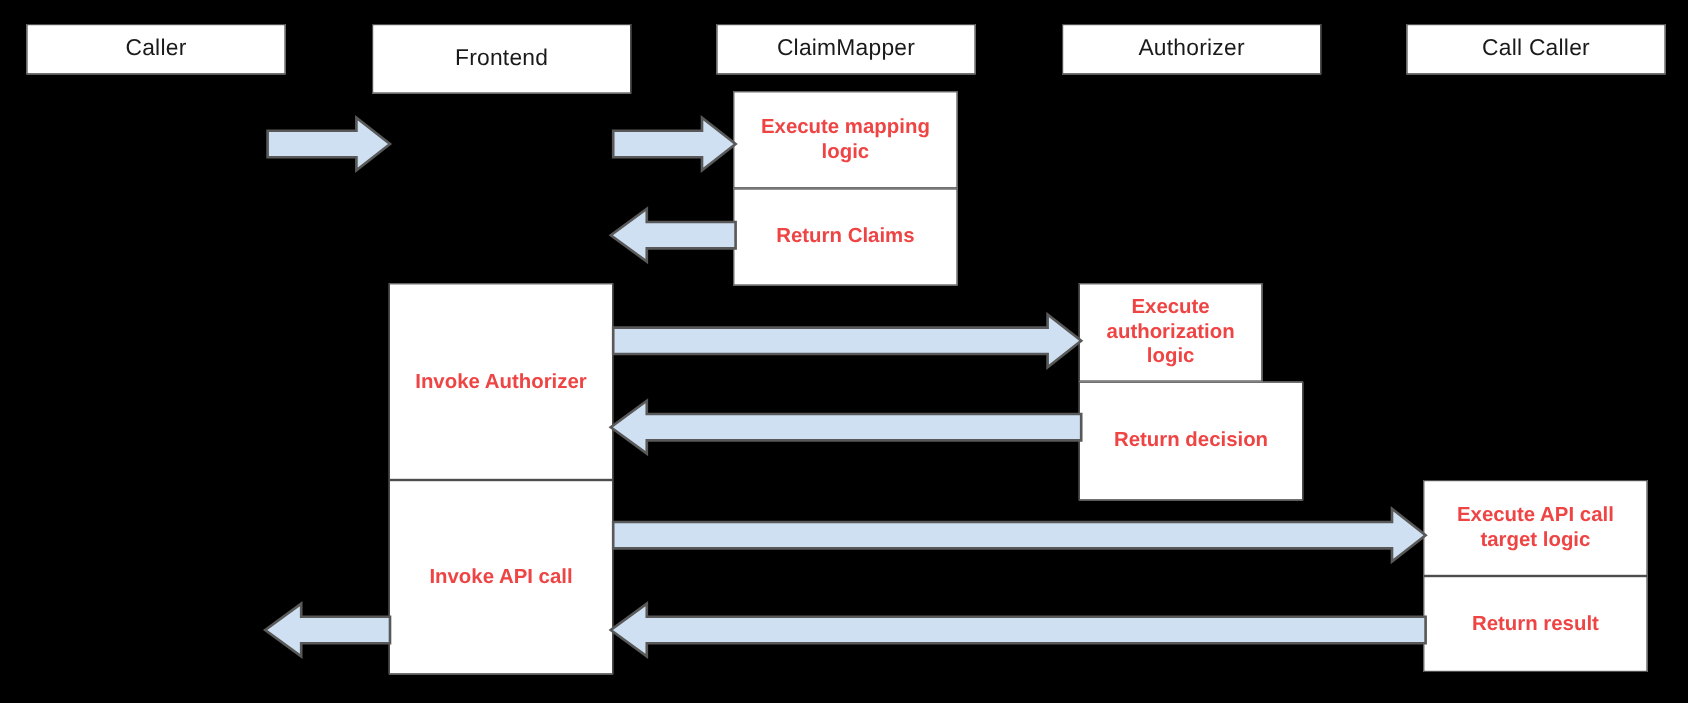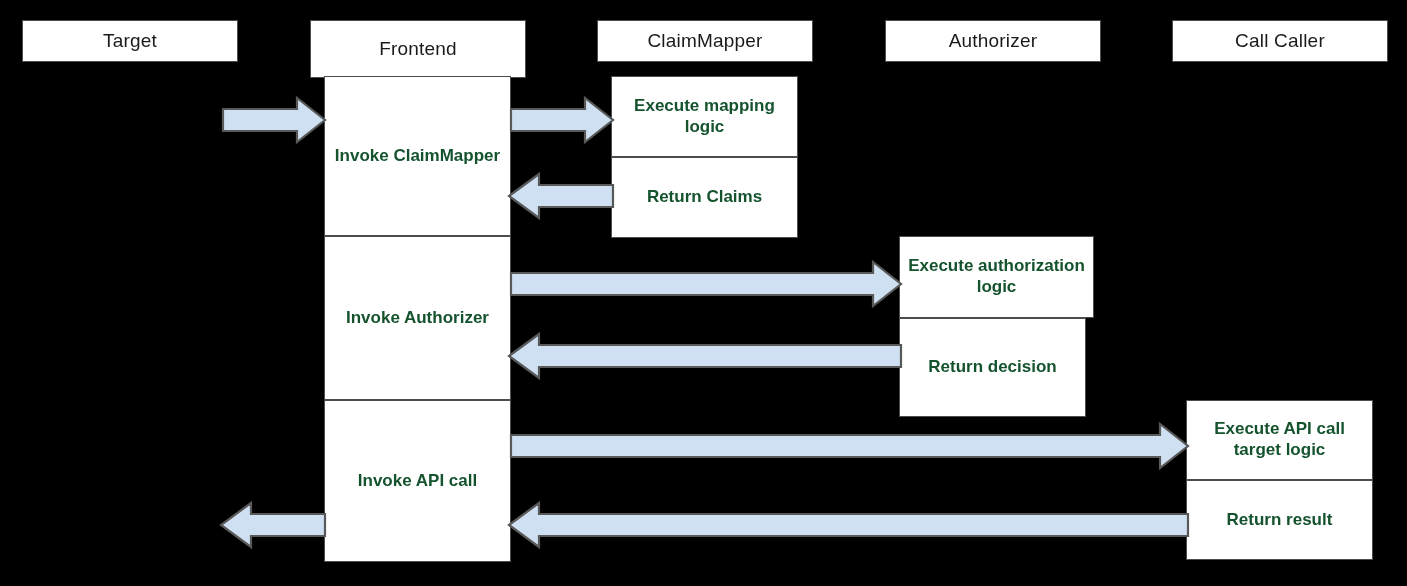--- a/index.html
+++ b/index.html
@@ -30,21 +30,21 @@
   }
   .act-box {
     position: absolute;
     background: #ffffff;
     border: 1.5px solid #4d4d4d;
     box-sizing: border-box;
     display: flex;
     align-items: center;
     justify-content: center;
     text-align: center;
-    color: #14532d;
+    color: #ef4444;
     font-size: 17px;
     font-weight: 700;
     line-height: 1.22;
     padding: 2px 8px;
   }
   .arrow {
     position: absolute;
   }
   .arrow svg {
     display: block;
@@ -52,54 +52,51 @@
     height: 100%;
     overflow: visible;
   }
 </style>
 </head>
 <body>
 
 <div id="canvas">
 
   <div class="lane-header" style="left:22px; top:20px; width:216px; height:42px;">
-    <span>Target</span>
+    <span>Caller</span>
   </div>
   <div class="lane-header" style="left:310px; top:20px; width:216px; height:58px;">
     <span>Frontend</span>
   </div>
   <div class="lane-header" style="left:597px; top:20px; width:216px; height:42px;">
     <span>ClaimMapper</span>
   </div>
   <div class="lane-header" style="left:885px; top:20px; width:216px; height:42px;">
     <span>Authorizer</span>
   </div>
   <div class="lane-header" style="left:1172px; top:20px; width:216px; height:42px;">
     <span>Call Caller</span>
   </div>
 
 
-  <div class="act-box" style="left:324px; top:76px; width:187px; height:160px;">
-    <span>Invoke ClaimMapper</span>
-  </div>
   <div class="act-box" style="left:324px; top:236px; width:187px; height:164px;">
     <span>Invoke Authorizer</span>
   </div>
   <div class="act-box" style="left:324px; top:400px; width:187px; height:162px;">
     <span>Invoke API call</span>
   </div>
 
   <div class="act-box" style="left:611px; top:76px; width:187px; height:81px;">
     <span>Execute mapping logic</span>
   </div>
   <div class="act-box" style="left:611px; top:157px; width:187px; height:81px;">
     <span>Return Claims</span>
   </div>
 
-  <div class="act-box" style="left:899px; top:236px; width:195px; height:82px;">
+  <div class="act-box" style="left:899px; top:236px; width:153px; height:82px;">
     <span>Execute authorization logic</span>
   </div>
   <div class="act-box" style="left:899px; top:318px; width:187px; height:99px;">
     <span>Return decision</span>
   </div>
 
   <div class="act-box" style="left:1186px; top:480px; width:187px; height:80px;">
     <span>Return result</span>
   </div>
   <div class="act-box" style="left:1186px; top:400px; width:187px; height:80px;">

